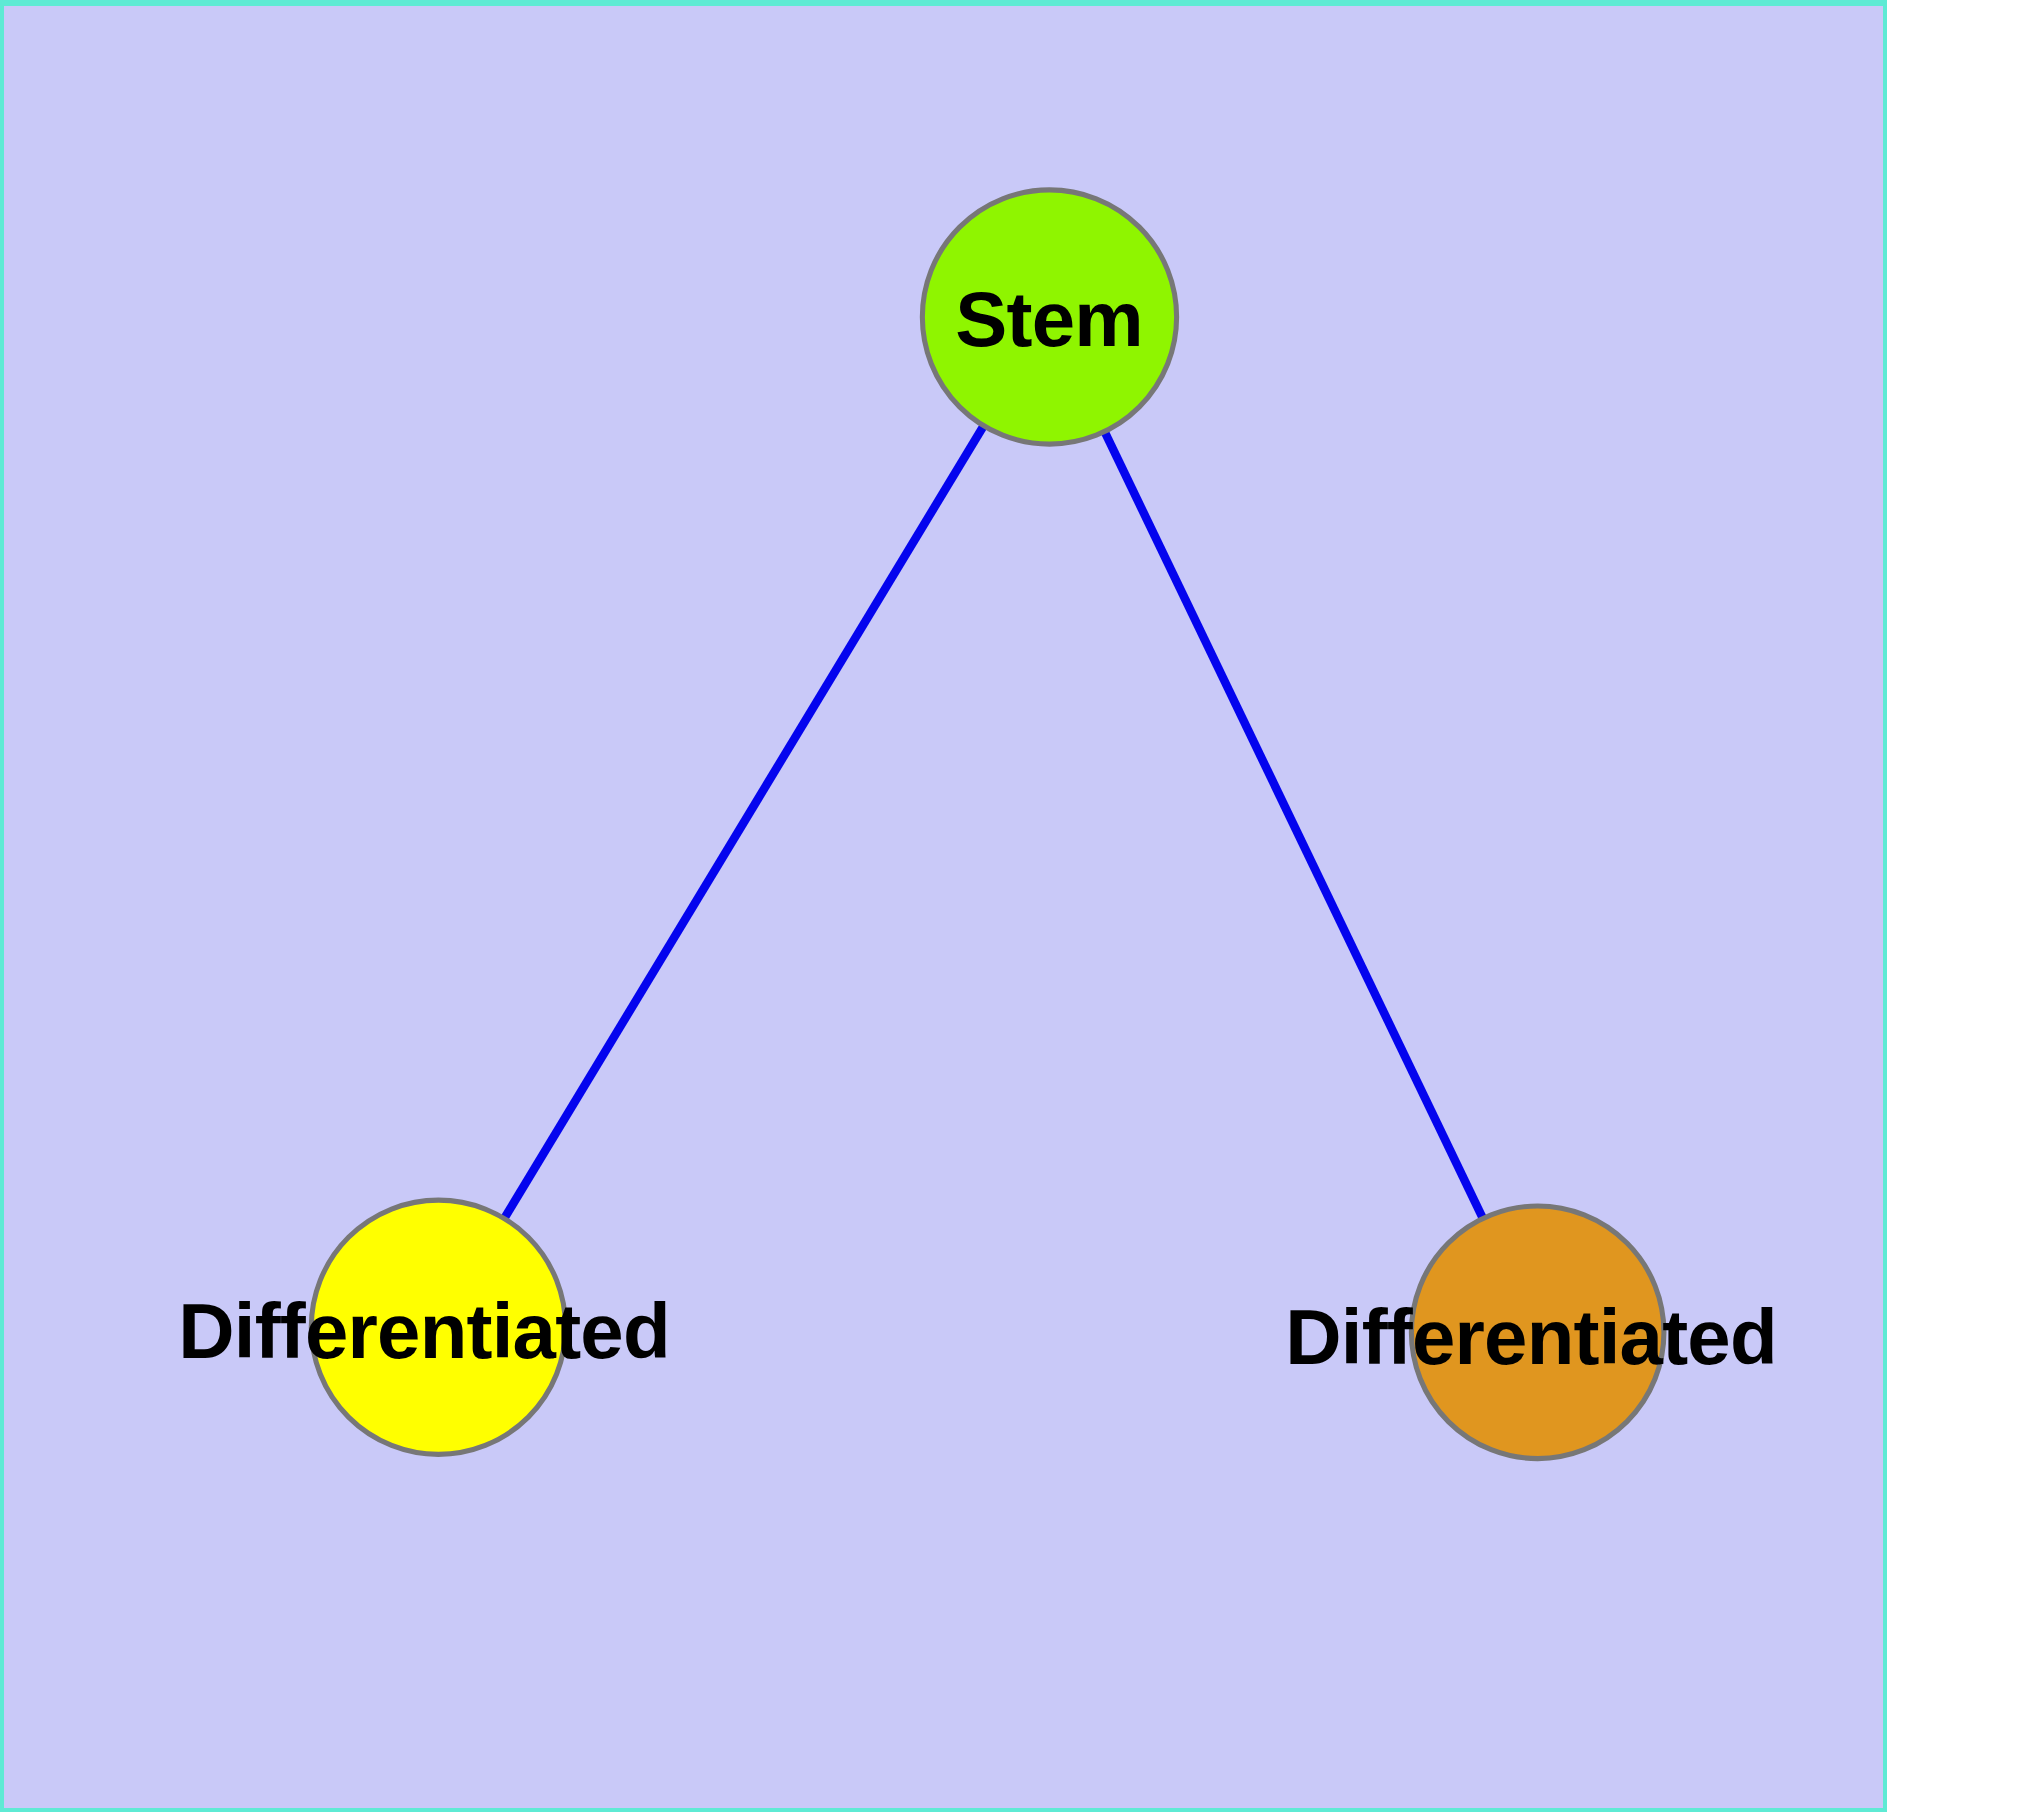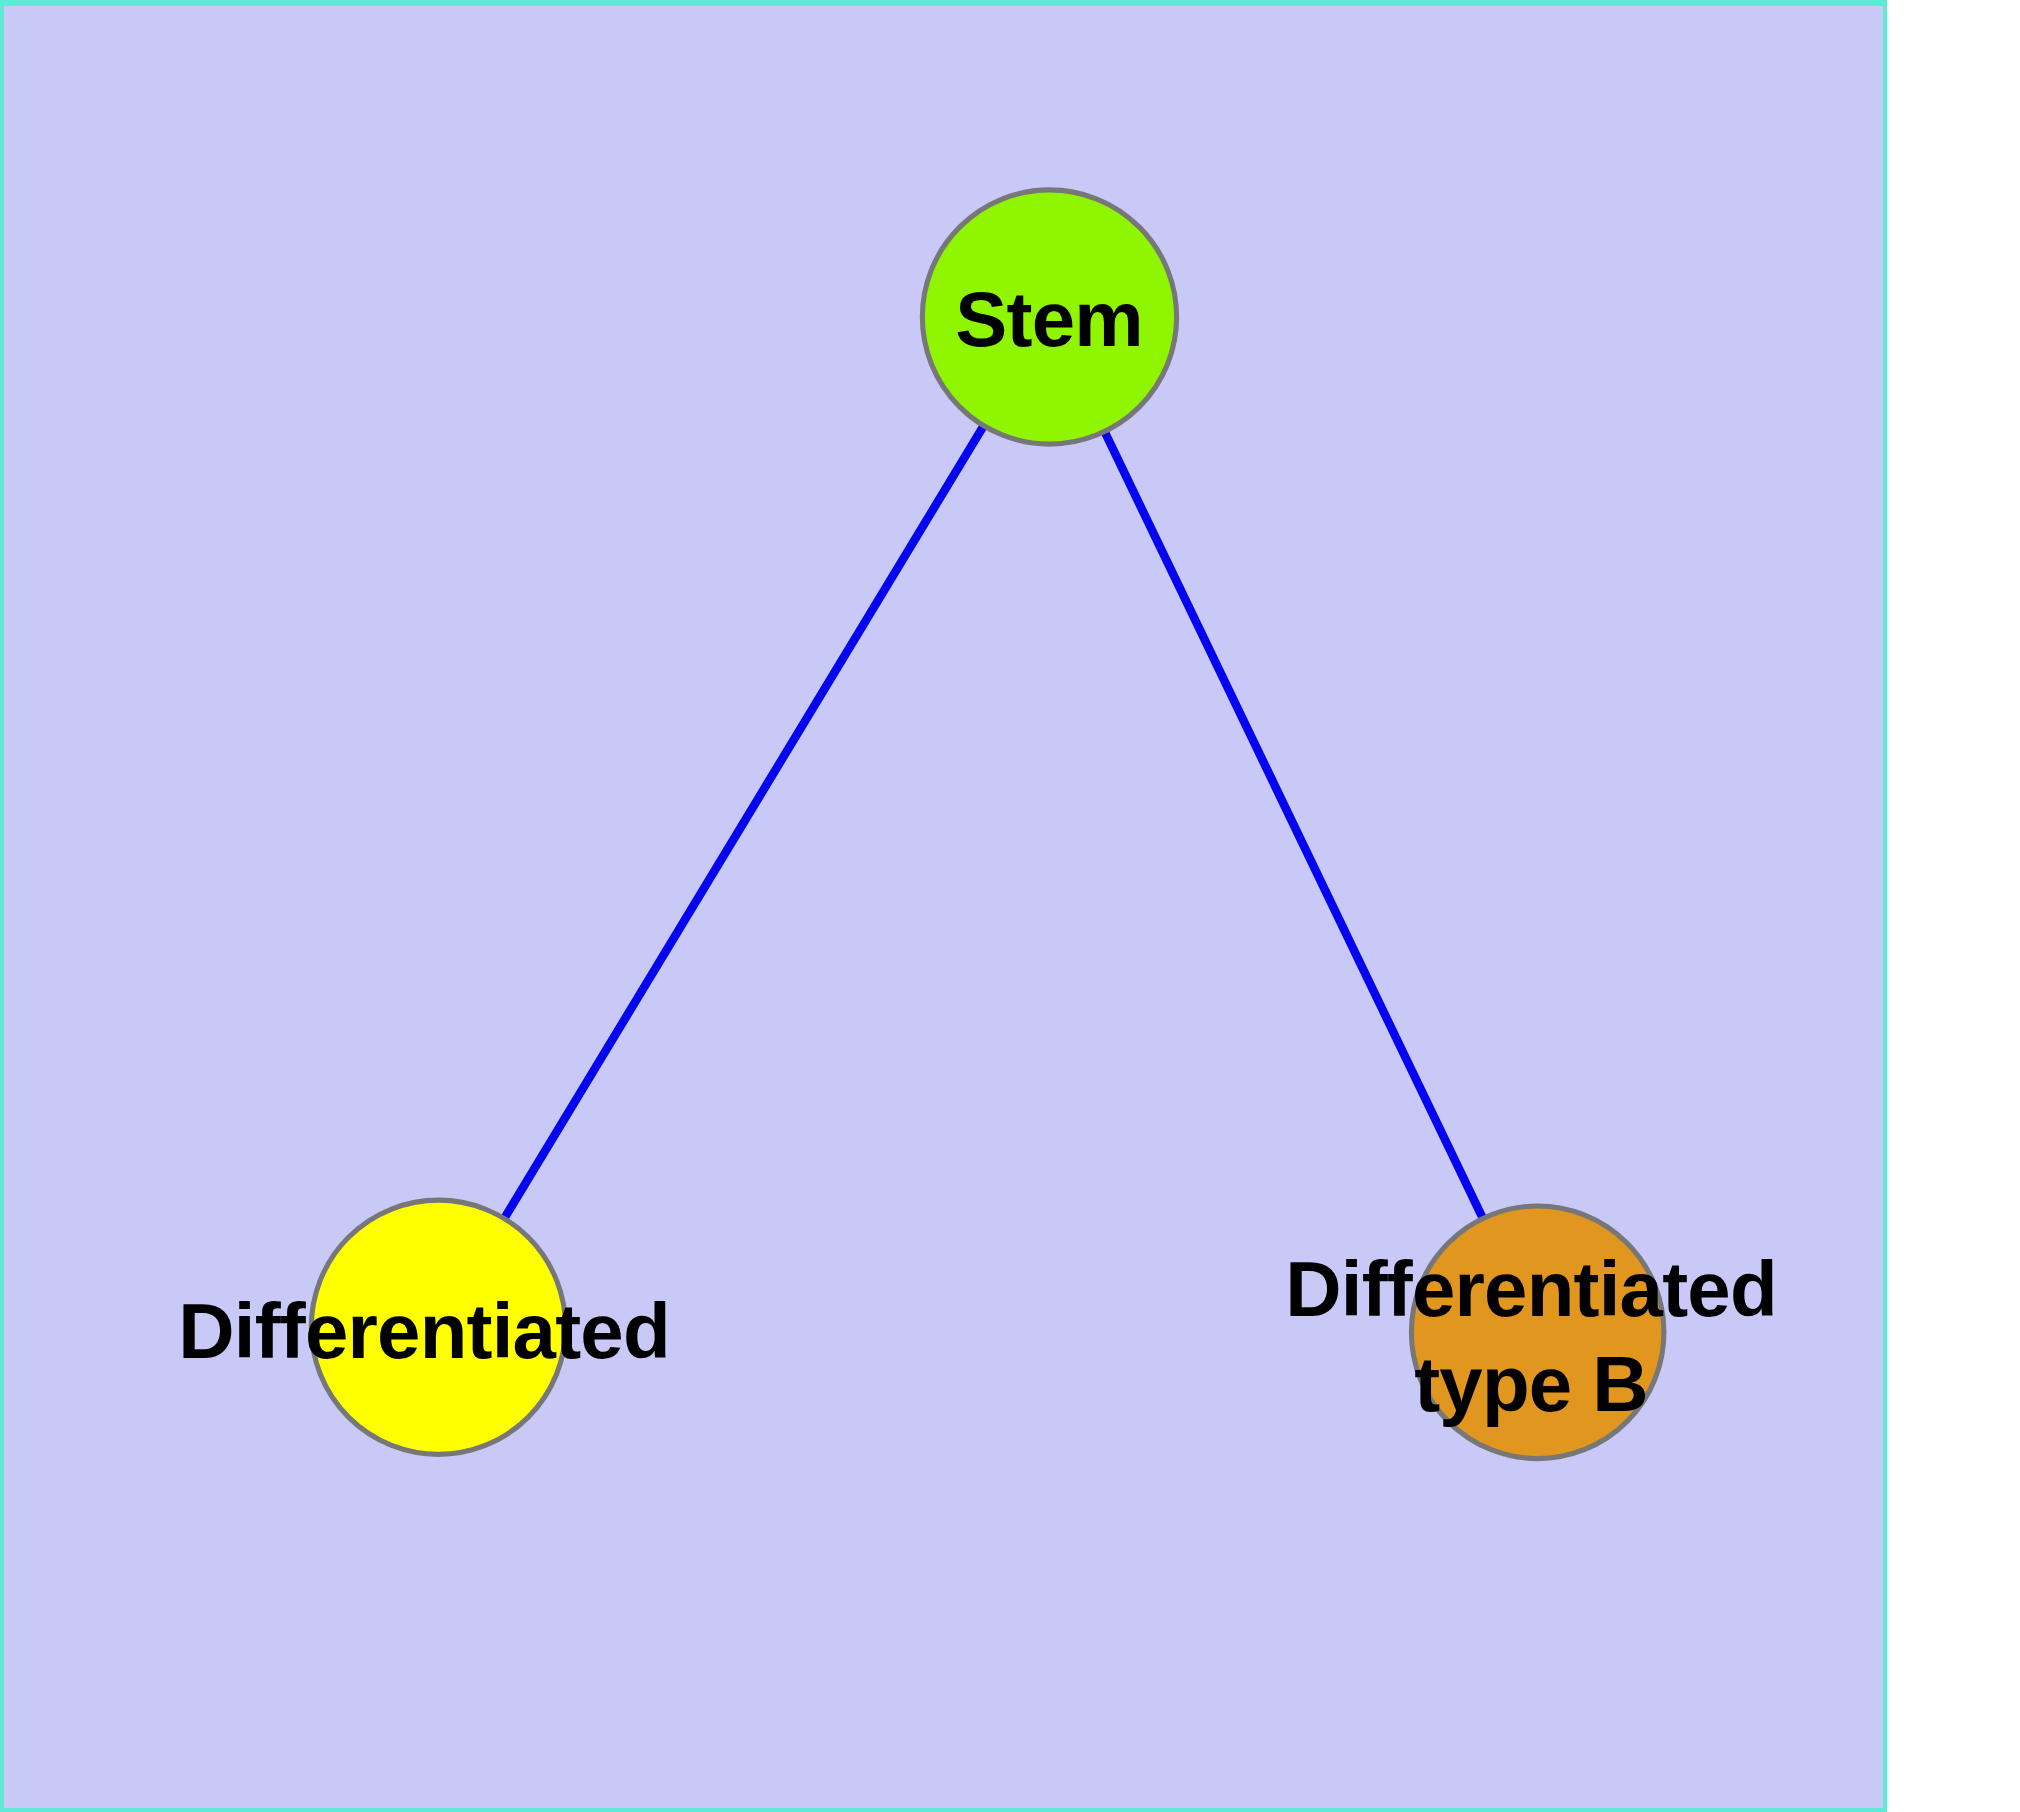--- a/index.html
+++ b/index.html
@@ -68,16 +68,15 @@
   <div class="node-label" style="left: 1049px; top: 319px; color: rgb(0, 0, 0);">
     <div>Stem</div>
   </div>
 
   <div class="node-label" style="left: 424px; top: 1331px; color: rgb(0, 0, 0);">
     <div>Differentiated</div>
   </div>
 
   <div class="node-label" style="left: 1531px; top: 1337px; color: rgb(0, 0, 0);">
     <div>Differentiated</div>
-    <div>type B</div>
   </div>
 </div>
 
 
 </body></html>

